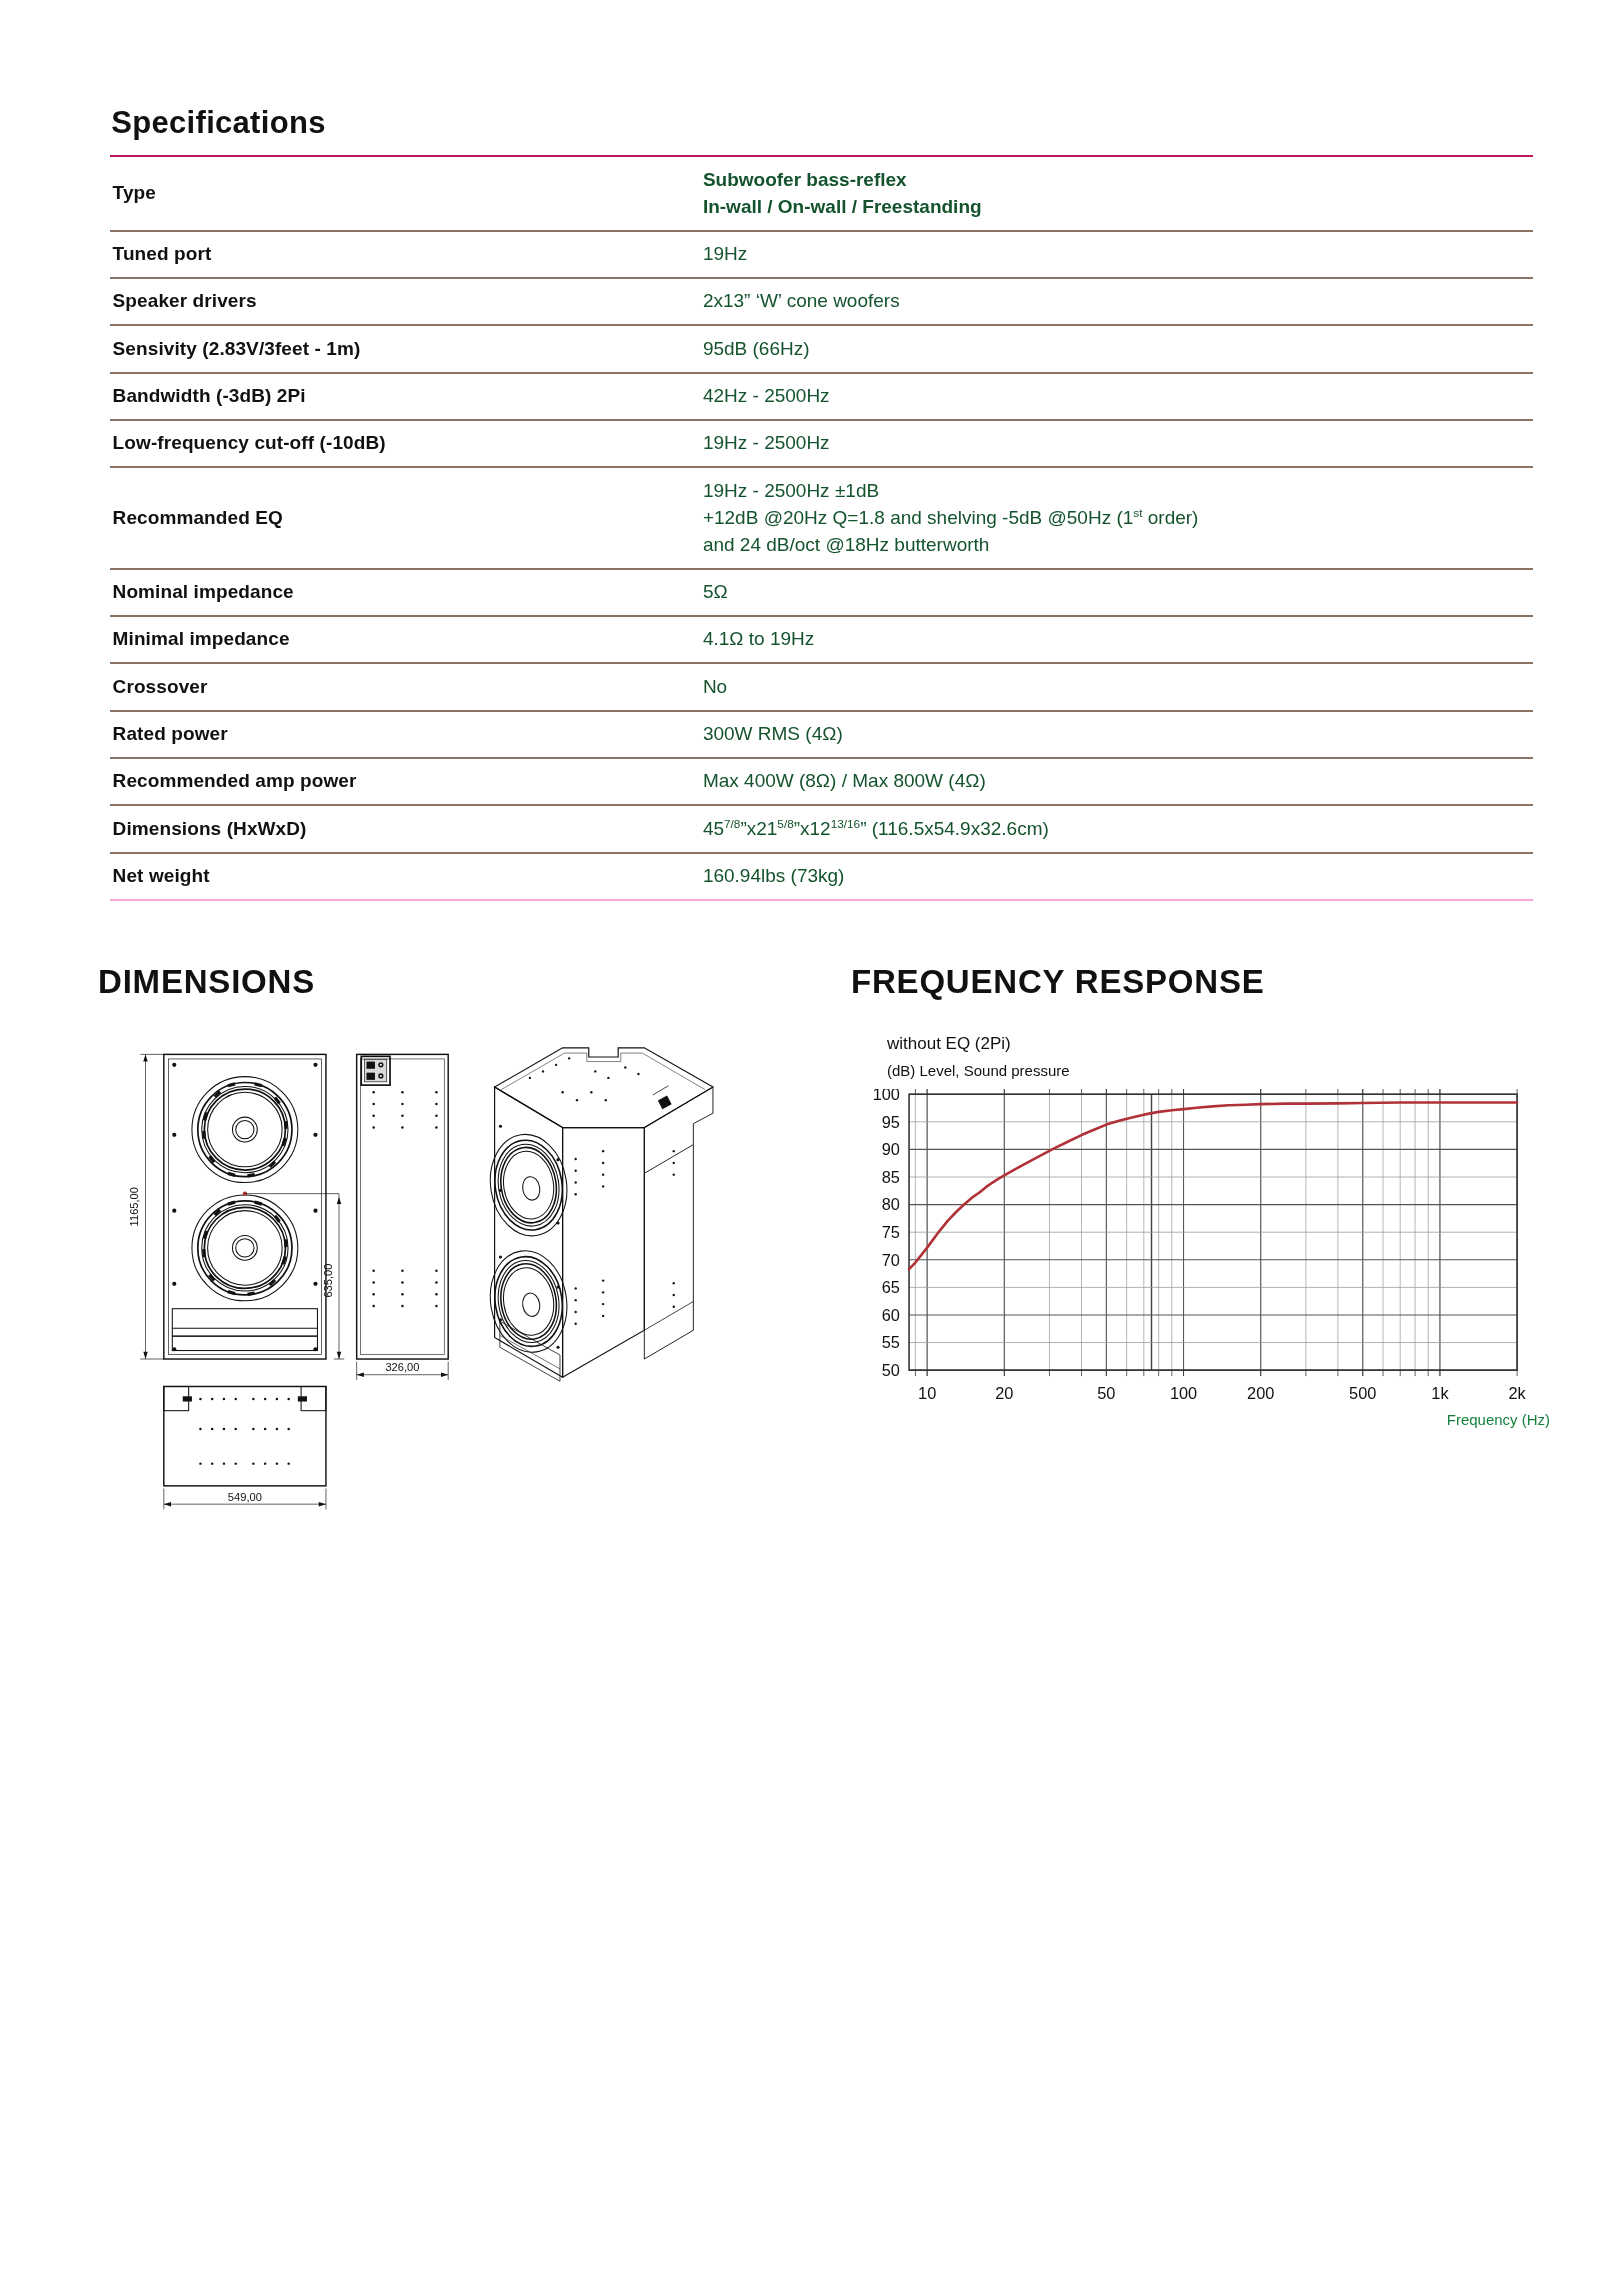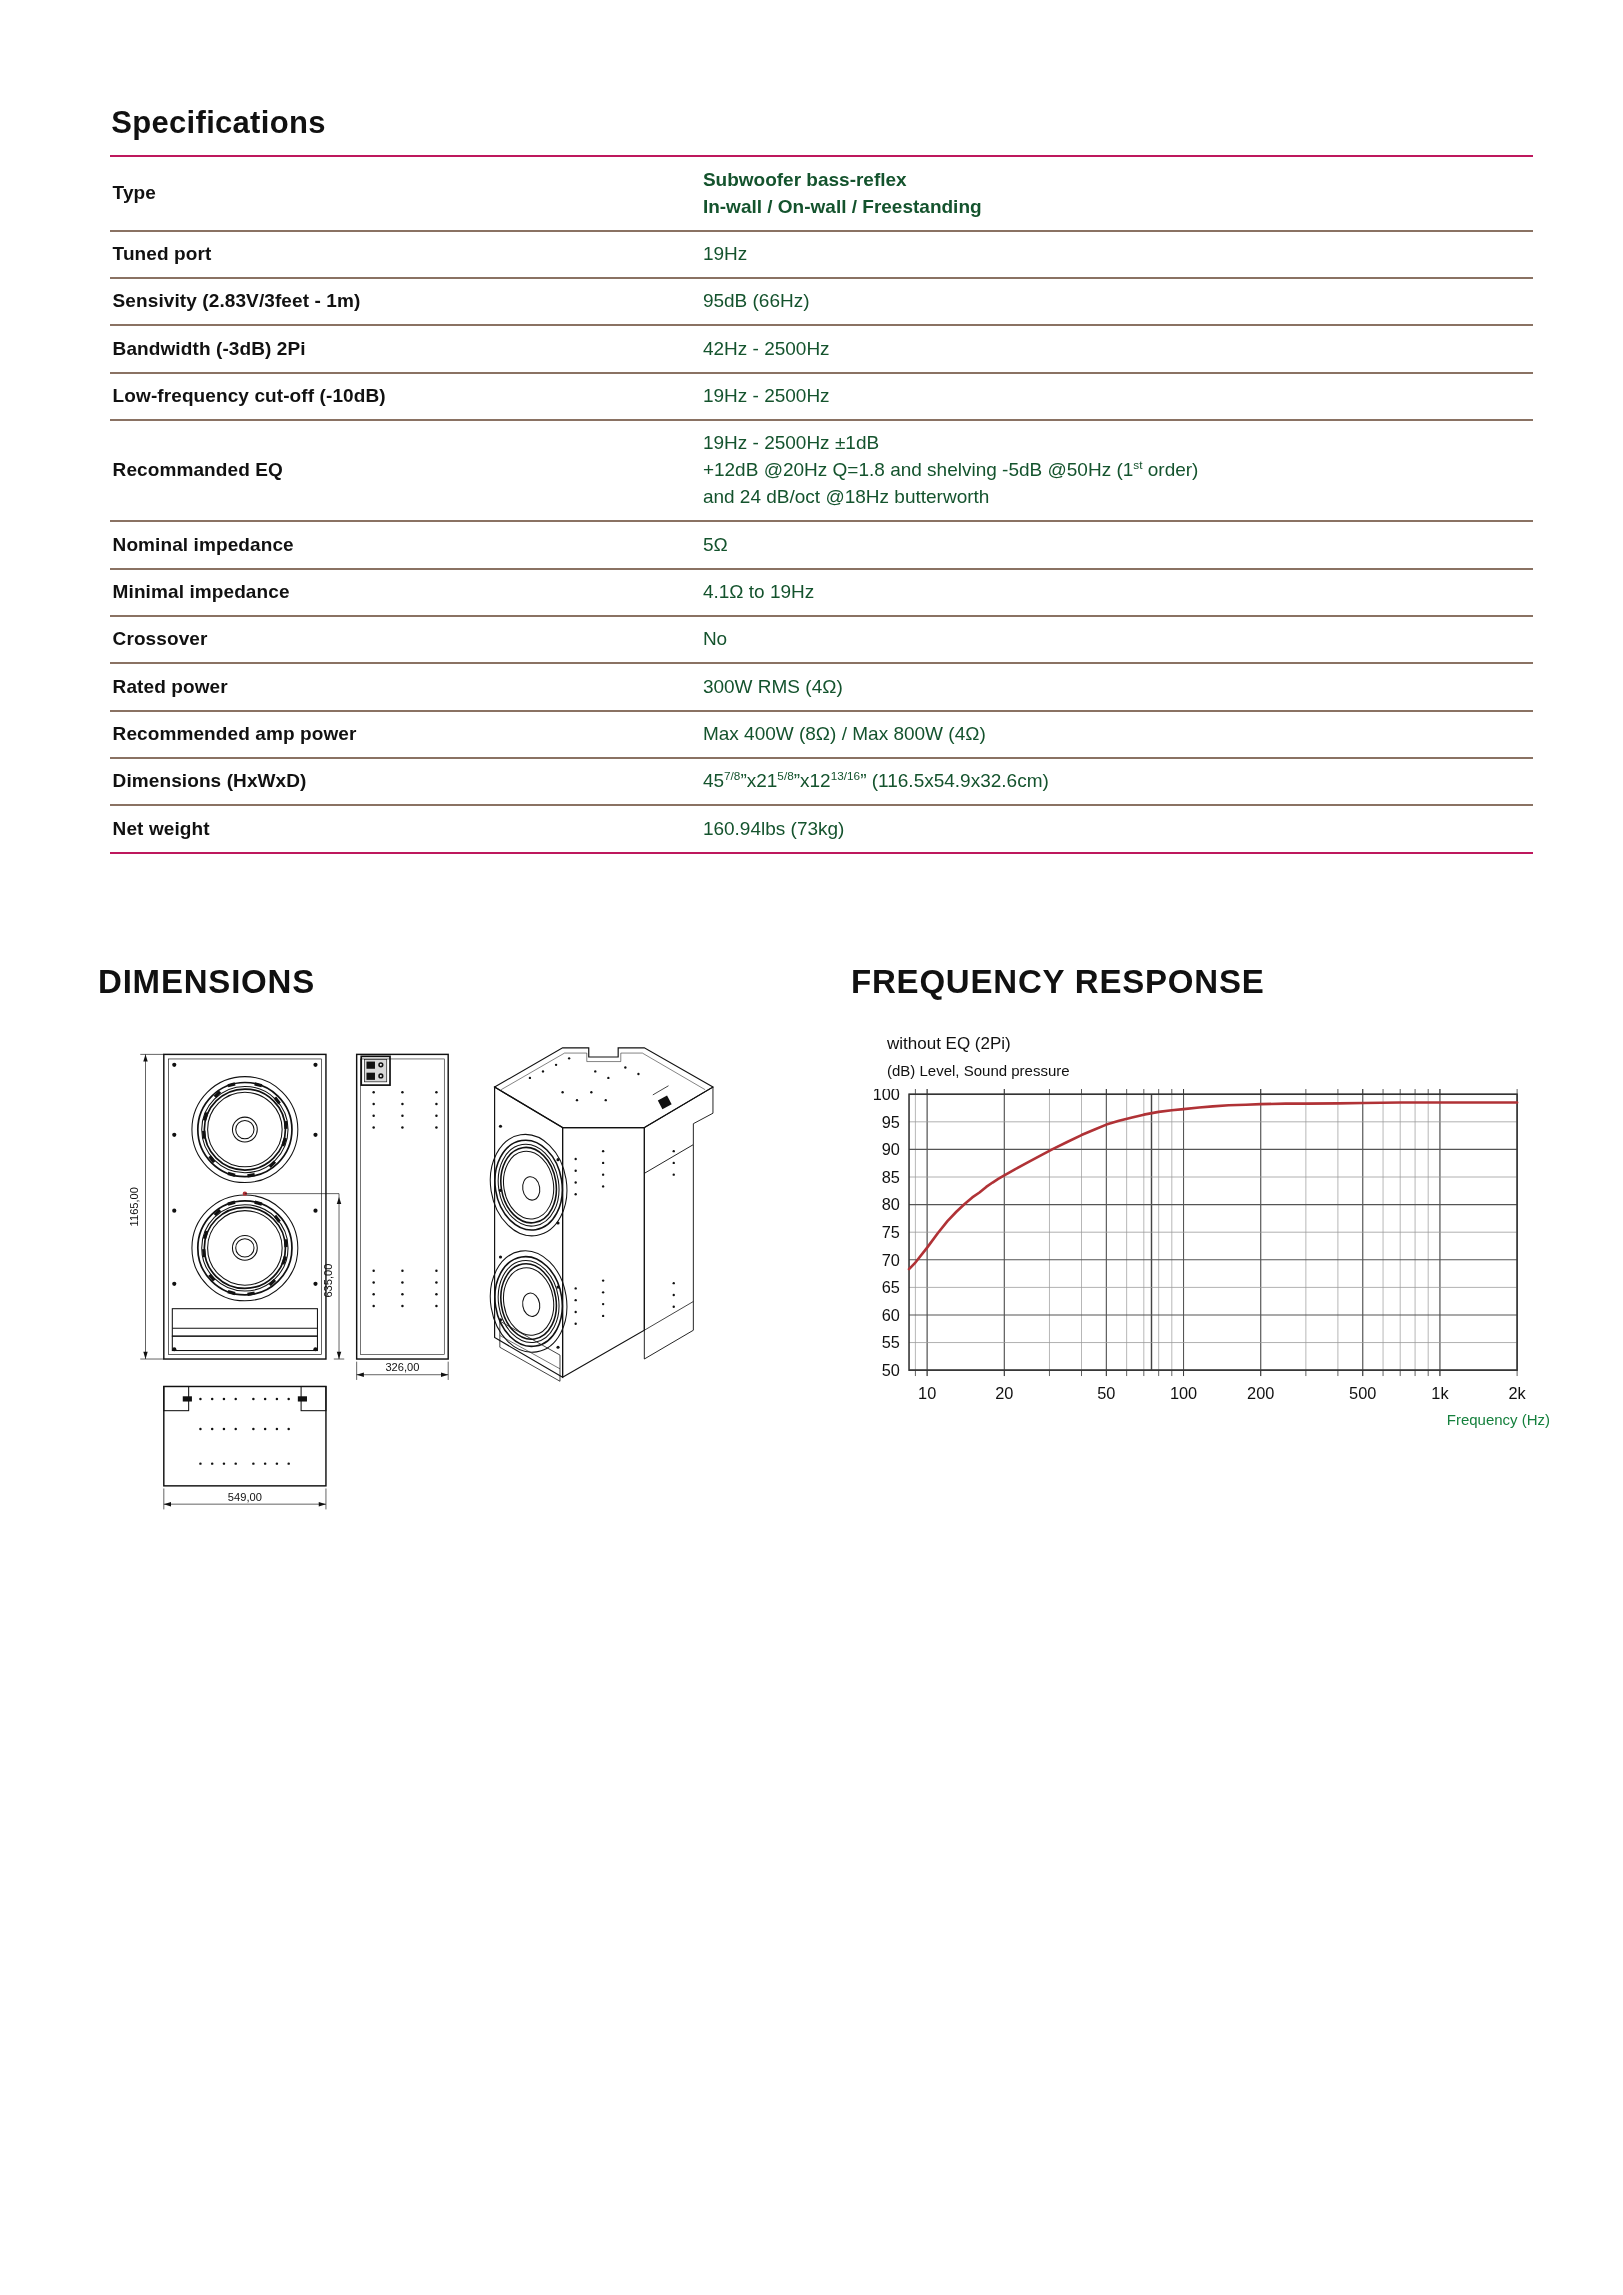--- a/index.html
+++ b/index.html
@@ -22,21 +22,21 @@
     font-size: 31px;
     font-weight: 700;
     letter-spacing: 0.3px;
     color:#111;
     margin: 0 0 14.4px 1.3px;
   }
 
   .spec-table { width:100%; border-collapse: collapse; }
   .spec-table tr { border-top: 2px solid #8a7263; }
   .spec-table tr.first { border-top: 2px solid #be185d; }
-  .spec-table tr.last { border-bottom: 2px solid #be185d; }
+  .spec-table tr.last { border-bottom: 2px solid #f9a8d4; }
   .spec-table td {
     padding: 9.2px 2.6px 9.2px 2.6px;
     vertical-align: middle;
     font-size: 19px;
     line-height: 1.42;
   }
   .spec-table td.k {
     width: 589px;
     font-weight: 700;
     color:#111;
@@ -88,20 +88,24 @@
             <div>Subwoofer bass-reflex</div>
             <div>In-wall / On-wall / Freestanding</div>
           </td>
         </tr>
 
         <tr>
           <td class="k">Tuned port</td>
           <td class="v">19Hz</td>
         </tr>
 
+        <tr>
+          <td class="k">Speaker drivers</td>
+          <td class="v">2x13” ‘W’ cone woofers</td>
+        </tr>
 
         <tr>
           <td class="k">Sensivity (2.83V/3feet - 1m)</td>
           <td class="v">95dB (66Hz)</td>
         </tr>
 
         <tr>
           <td class="k">Bandwidth (-3dB) 2Pi</td>
           <td class="v">42Hz - 2500Hz</td>
         </tr>

